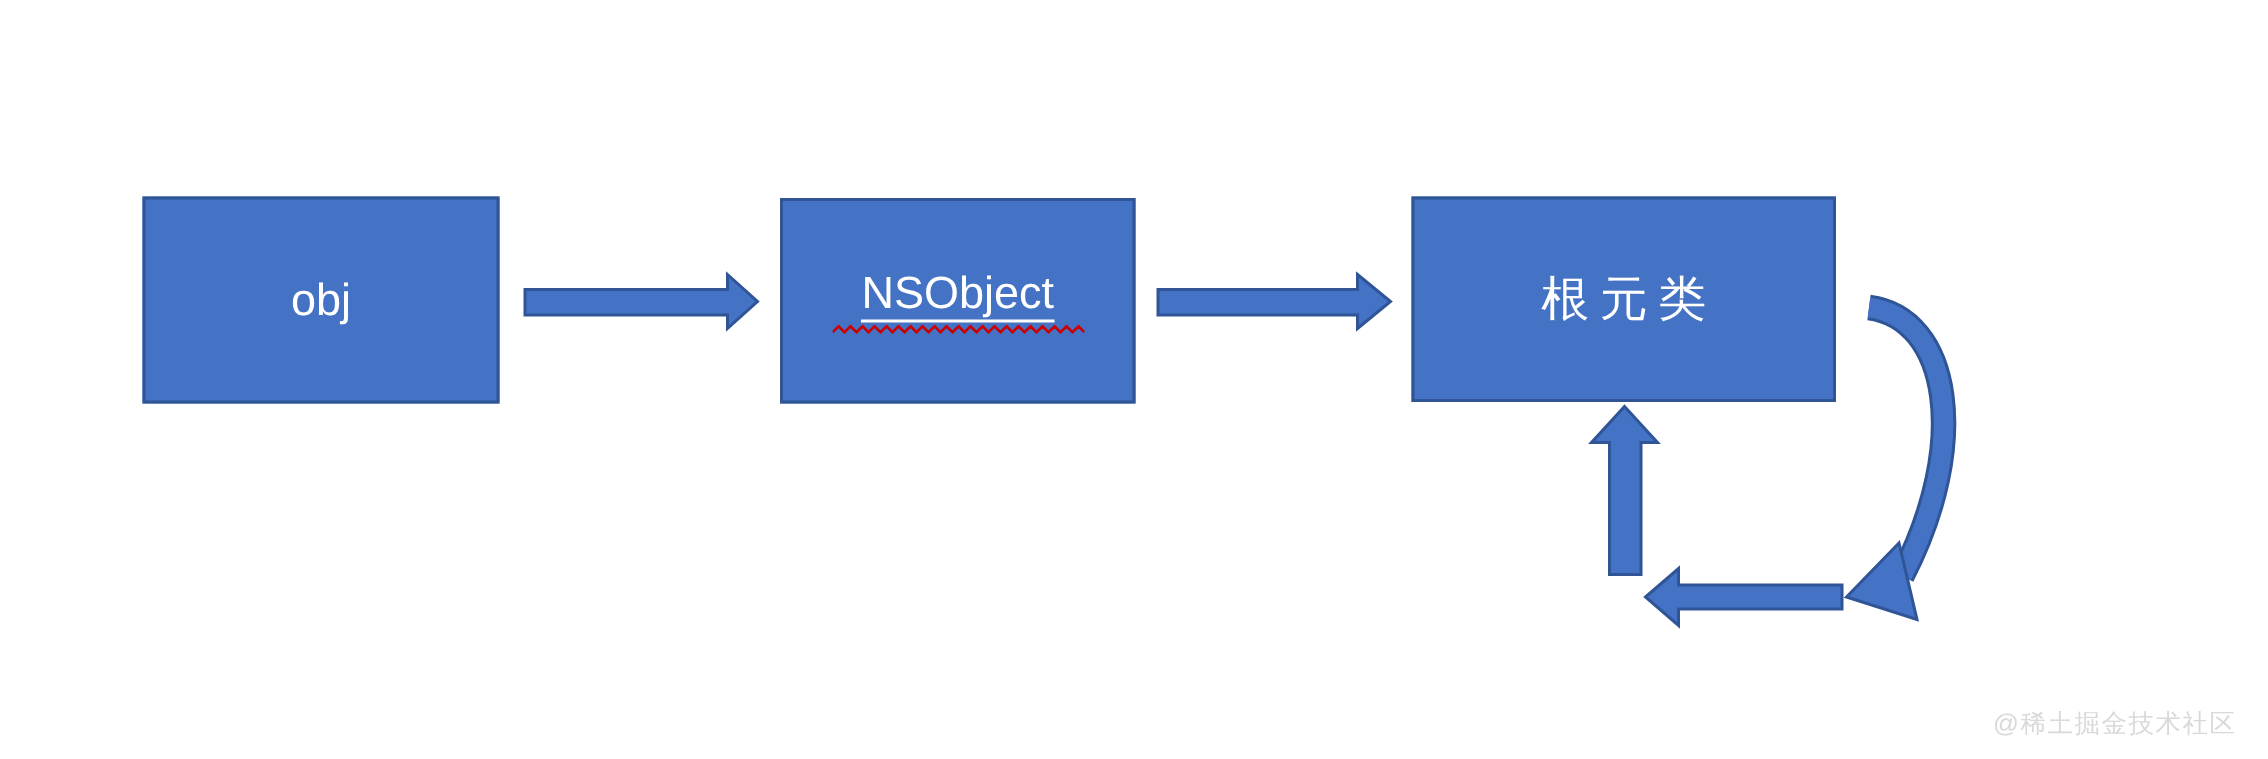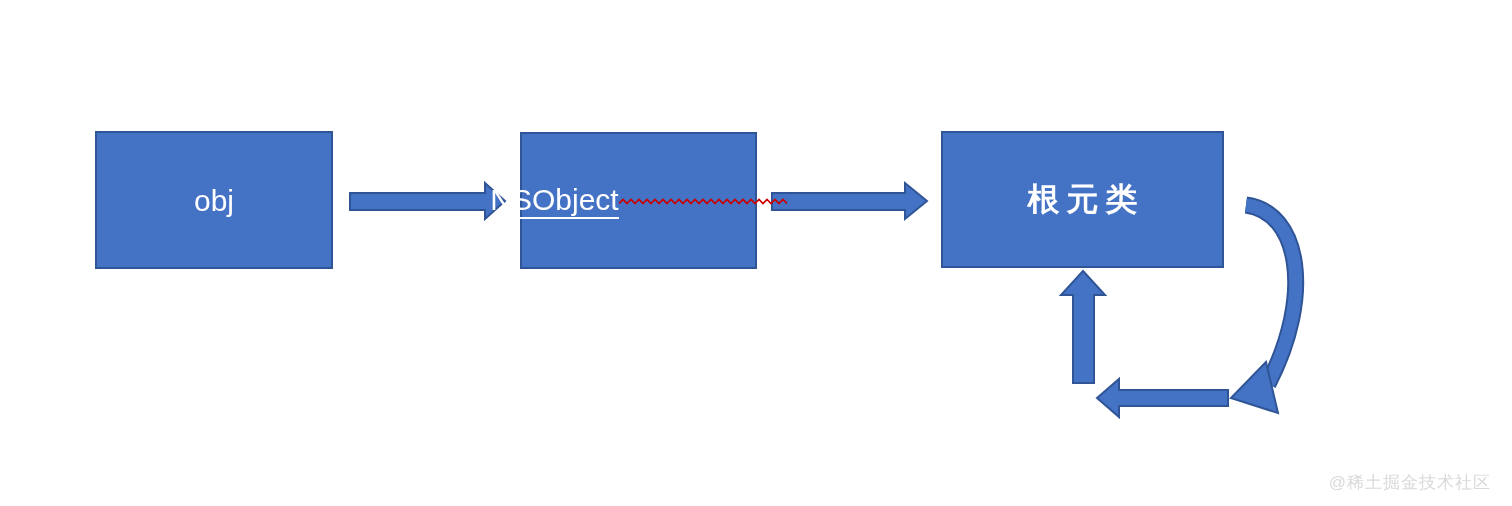--- a/index.html
+++ b/index.html
@@ -36,25 +36,24 @@
   .node-root   { left: 941px; top: 131px; width: 283px; height: 137px; }
   .node-label {
     font-size: 30px;
     line-height: 1.1;
     color: var(--node-text);
   }
   .node-root .node-label {
     font-size: 32px;
     letter-spacing: 7px;
     margin-right: -7px; 
-    font-weight: bold;
   }
   .label-wrap {
     display: flex;
-    flex-direction: row;
+    flex-direction: column;
     align-items: center;
     text-align: center;
   }
   .underlined {
     border-bottom: 2px solid var(--node-text);
     padding-bottom: 1px;
   }
   .squiggle-svg {
     display: block;
     margin-top: 1px;

